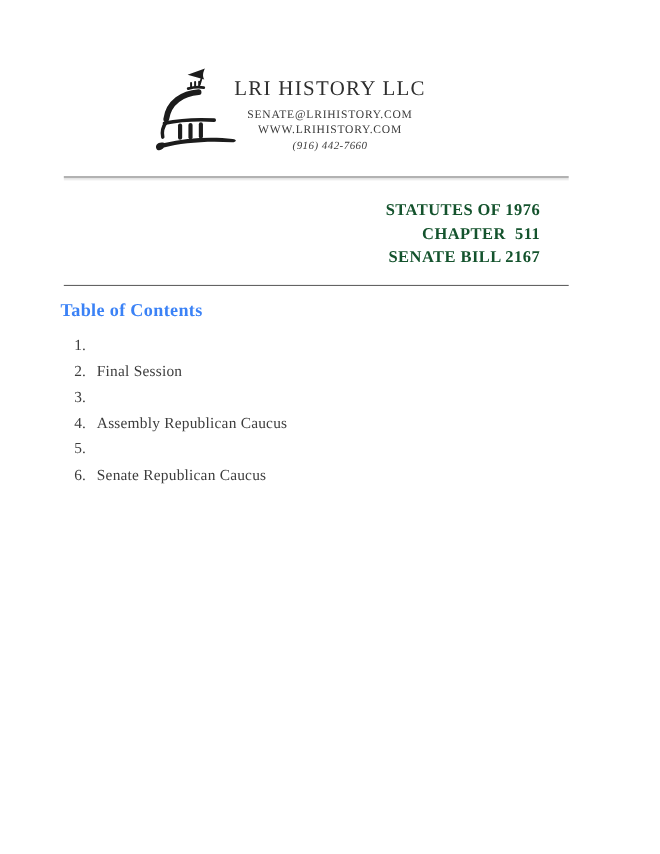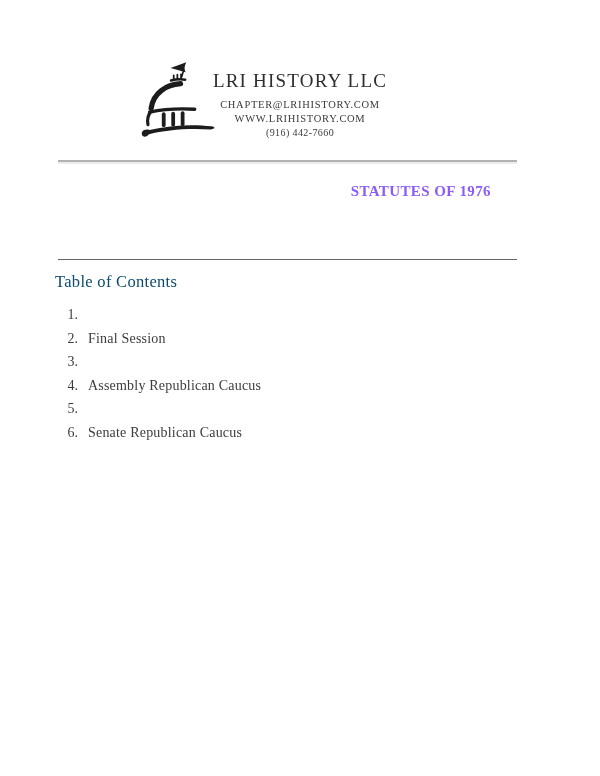--- a/index.html
+++ b/index.html
@@ -33,21 +33,21 @@
     color: #2e2e2e;
     line-height: 22px;
   }
   .contact-line {
     font-size: 10.5px;
     letter-spacing: 0.7px;
     color: #3a3a3a;
     line-height: 14px;
   }
   .contact-line.first { margin-top: 6px; }
-  .contact-line.phone { font-size: 10px; letter-spacing: 0.4px; }
+  .contact-line.phone { font-size: 10px; letter-spacing: 0.4px; font-style: italic; }
 
   
   .rule-1 {
     position: absolute;
     left: 58px;
     top: 160px;
     width: 459px;
     height: 2px;
     background: #b2b2b2;
     box-shadow: 0 2px 0 rgba(0,0,0,0.07);
@@ -65,33 +65,33 @@
   .case-block {
     position: absolute;
     top: 181px;
     right: 109px;
     text-align: right;
   }
   .case-line {
     font-weight: bold;
     font-size: 15px;
     line-height: 21.5px;
-    color: #8b5cf6;
+    color: #14532d;
     letter-spacing: 0.4px;
     white-space: pre;
   }
 
   
   .toc-title {
     position: absolute;
     left: 55px;
     top: 272px;
     font-size: 16.5px;
-    font-weight: normal;
-    color: #0c4a6e;
+    font-weight: bold;
+    color: #3b82f6;
     letter-spacing: 0.3px;
   }
   .toc-list {
     position: absolute;
     left: 55px;
     top: 306px;
     width: 400px;
   }
   .toc-row {
     display: flex;
@@ -135,29 +135,31 @@
         <path d="M33.5,51 L33.5,61.5" stroke-width="3.6"></path>
         <path d="M42.5,50.5 L42.5,61" stroke-width="3.6"></path>
 
         <path d="M4,71.5 C2.5,68.5 5.5,65 11,66.5 C30,62 52,60.8 70,63 C74,63.6 73.5,65.4 69.5,66 C47,64.5 26,66.5 10.5,70.5 C8,73.5 5,73.5 4,71.5 Z" fill="#1c1c1c" stroke="none"></path>
       </g>
     </svg>
   </div>
 
   <div class="header-text">
     <div class="company-name">LRI HISTORY LLC</div>
-    <div class="contact-line first">CHAPTER@LRIHISTORY.COM</div>
+    <div class="contact-line first">SENATE@LRIHISTORY.COM</div>
     <div class="contact-line">WWW.LRIHISTORY.COM</div>
     <div class="contact-line phone">(916) 442-7660</div>
   </div>
 
   <div class="rule-1"></div>
 
   <div class="case-block">
     <div class="case-line">STATUTES OF 1976</div>
+    <div class="case-line">CHAPTER  511</div>
+    <div class="case-line">SENATE BILL 2167</div>
   </div>
 
   <div class="rule-2"></div>
 
   <div class="toc-title">Table of Contents</div>
 
   <div class="toc-list">
     <div class="toc-row">
       <span class="toc-num">1.</span>
     </div>

